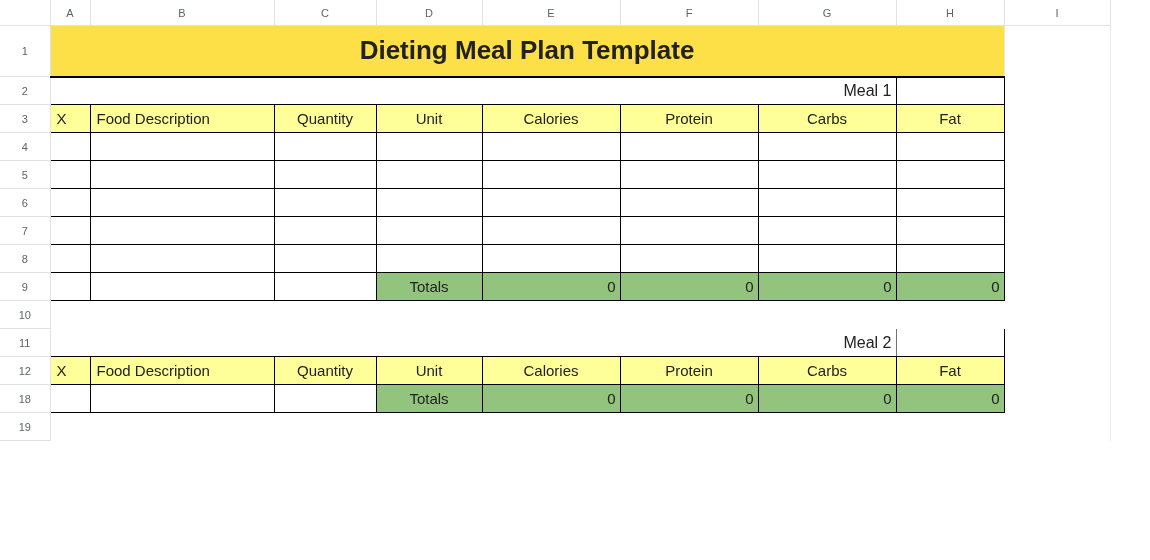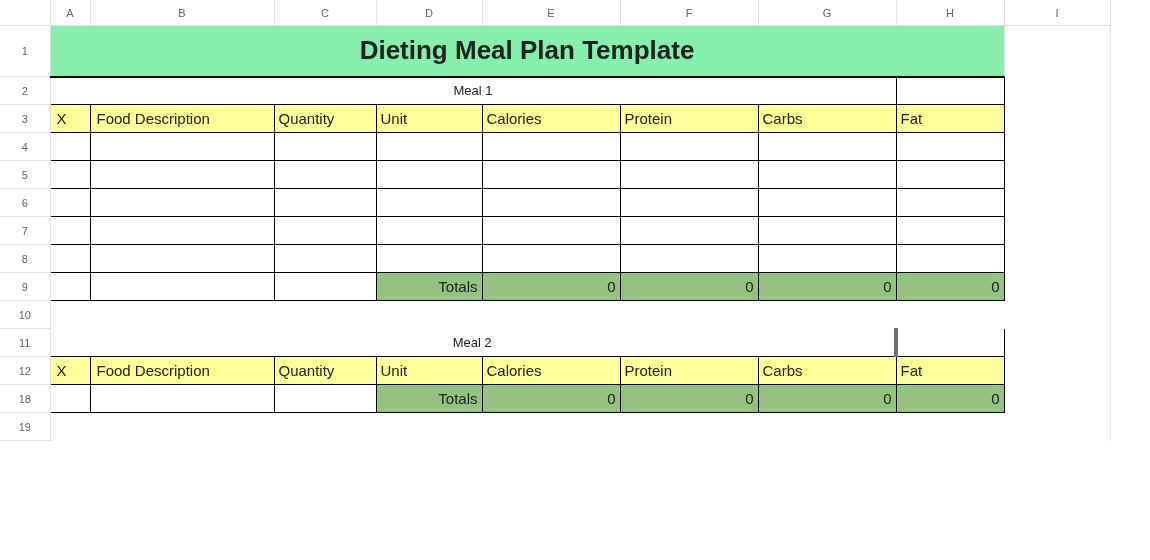--- a/index.html
+++ b/index.html
@@ -34,32 +34,32 @@
     border-right:1px solid #e8e8e8;border-bottom:1px solid transparent;padding:0 4px;
     font-size:13px;vertical-align:middle;height:25px;background:#fff;
   }
   
   td.b{border:1px solid #000;}
   td.b-top{border-top:1px solid #000;}
   td.b-bot{border-bottom:1px solid #000;}
   td.b-left{border-left:1px solid #000;}
   
   td.title{
-    font-size:26px;font-weight:bold;text-align:center;background:#86efac;
+    font-size:26px;font-weight:bold;text-align:center;background:#fde047;
     border-bottom:2px solid #000;height:48px;
   }
   
-  td.mealname{font-size:13px;text-align:center;padding-left:4px;}
-  
-  td.yellow{background:#ffff99;font-size:15px;}
+  td.mealname{font-size:16px;text-align:right;padding-left:4px;}
+  
+  td.yellow{background:#ffff99;text-align:center;font-size:15px;}
   td.yellow.left{text-align:left;padding-left:6px;}
   
   td.green{background:#93c47d;font-size:15px;}
   td.green.num{text-align:right;padding-right:4px;}
-  td.green.label{text-align:right;padding-left:4px;}
+  td.green.label{text-align:center;padding-left:4px;}
   
   tr.tall td.rowhdr{height:48px;}
 </style>
 </head>
 <body>
 
 <div class="sheet">
 <table class="grid">
   <colgroup>
     <col class="col-rowhdr">
@@ -188,21 +188,21 @@
     <td class="cell"></td>
   </tr>
 
   <tr>
     <td class="rowhdr">10</td>
     <td class="cell" colspan="9"></td>
   </tr>
 
   <tr>
     <td class="rowhdr">11</td>
-    <td class="cell mealname b-left b-bot b-top" colspan="7" style="border-right:4px solid #737373;">Meal 2</td>
+    <td class="cell mealname b-left b-bot b-top" colspan="7" style="border-right:1px solid #737373;">Meal 2</td>
     <td class="cell b"></td>
     <td class="cell"></td>
   </tr>
 
   <tr>
     <td class="rowhdr">12</td>
     <td class="cell yellow left b">X</td>
     <td class="cell yellow left b">Food Description</td>
     <td class="cell yellow b">Quantity</td>
     <td class="cell yellow b">Unit</td>

